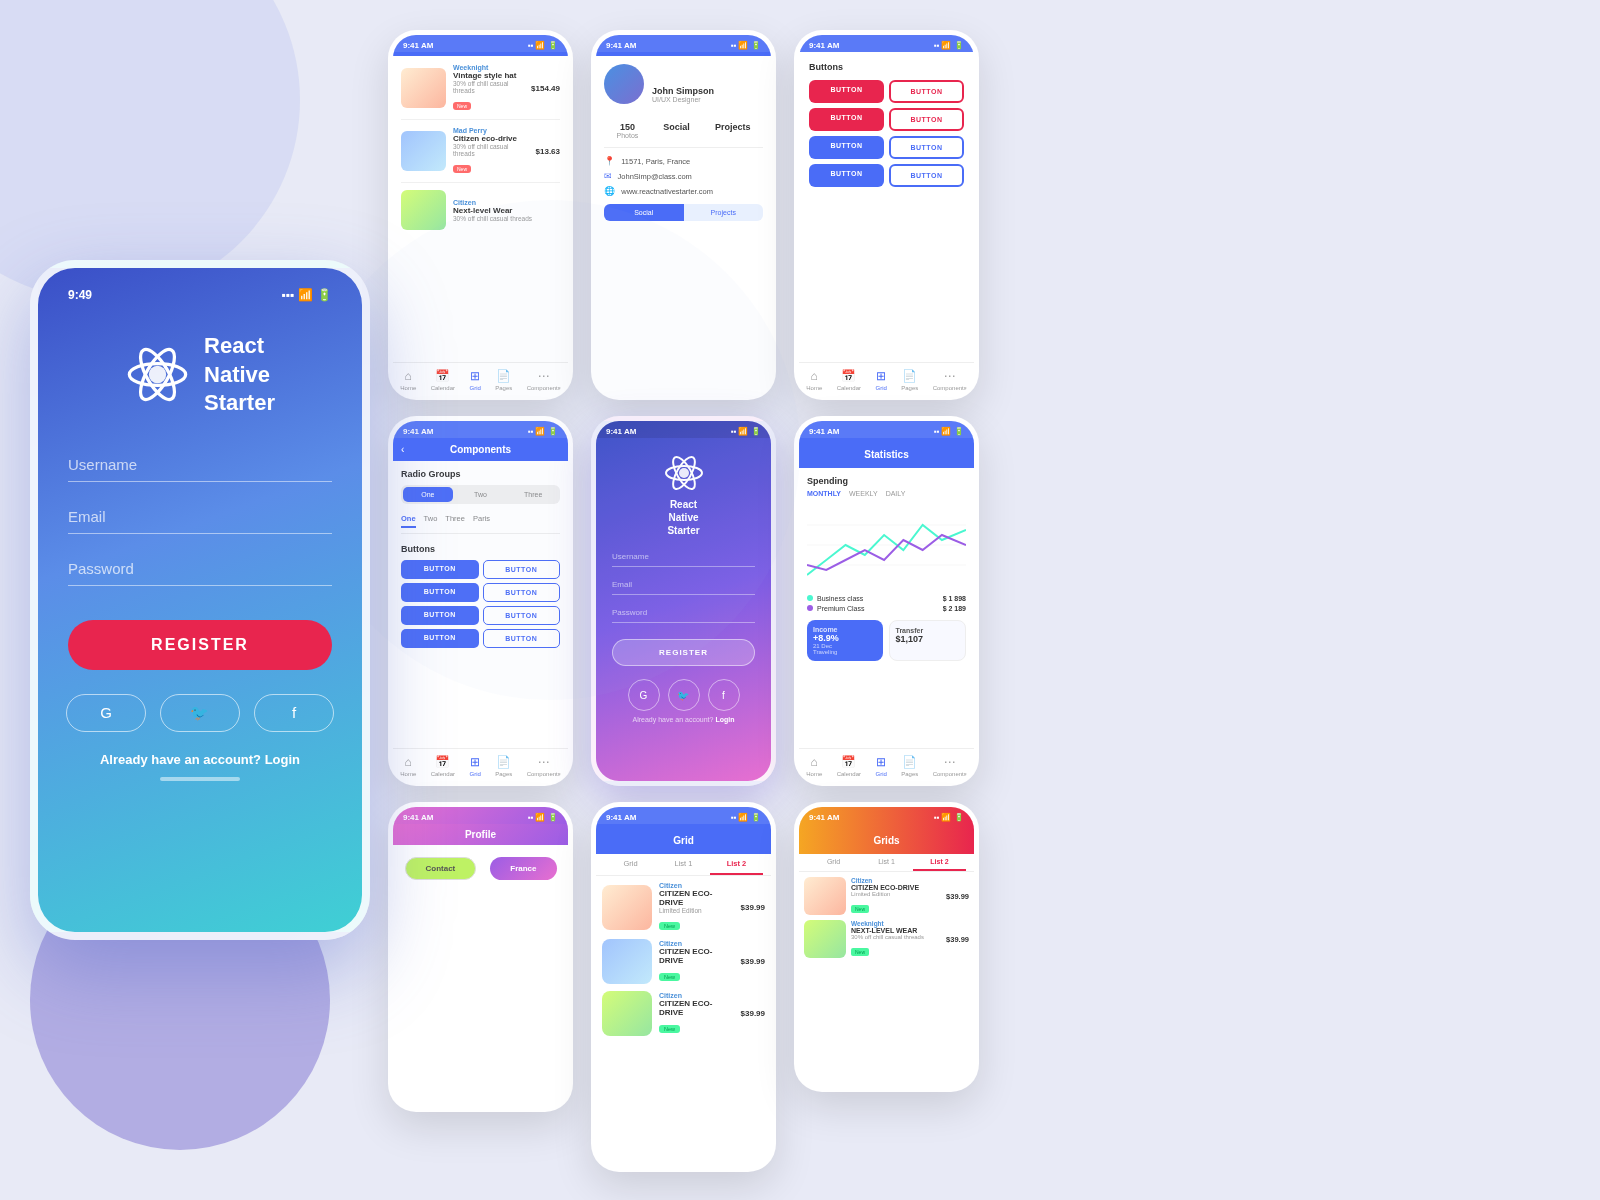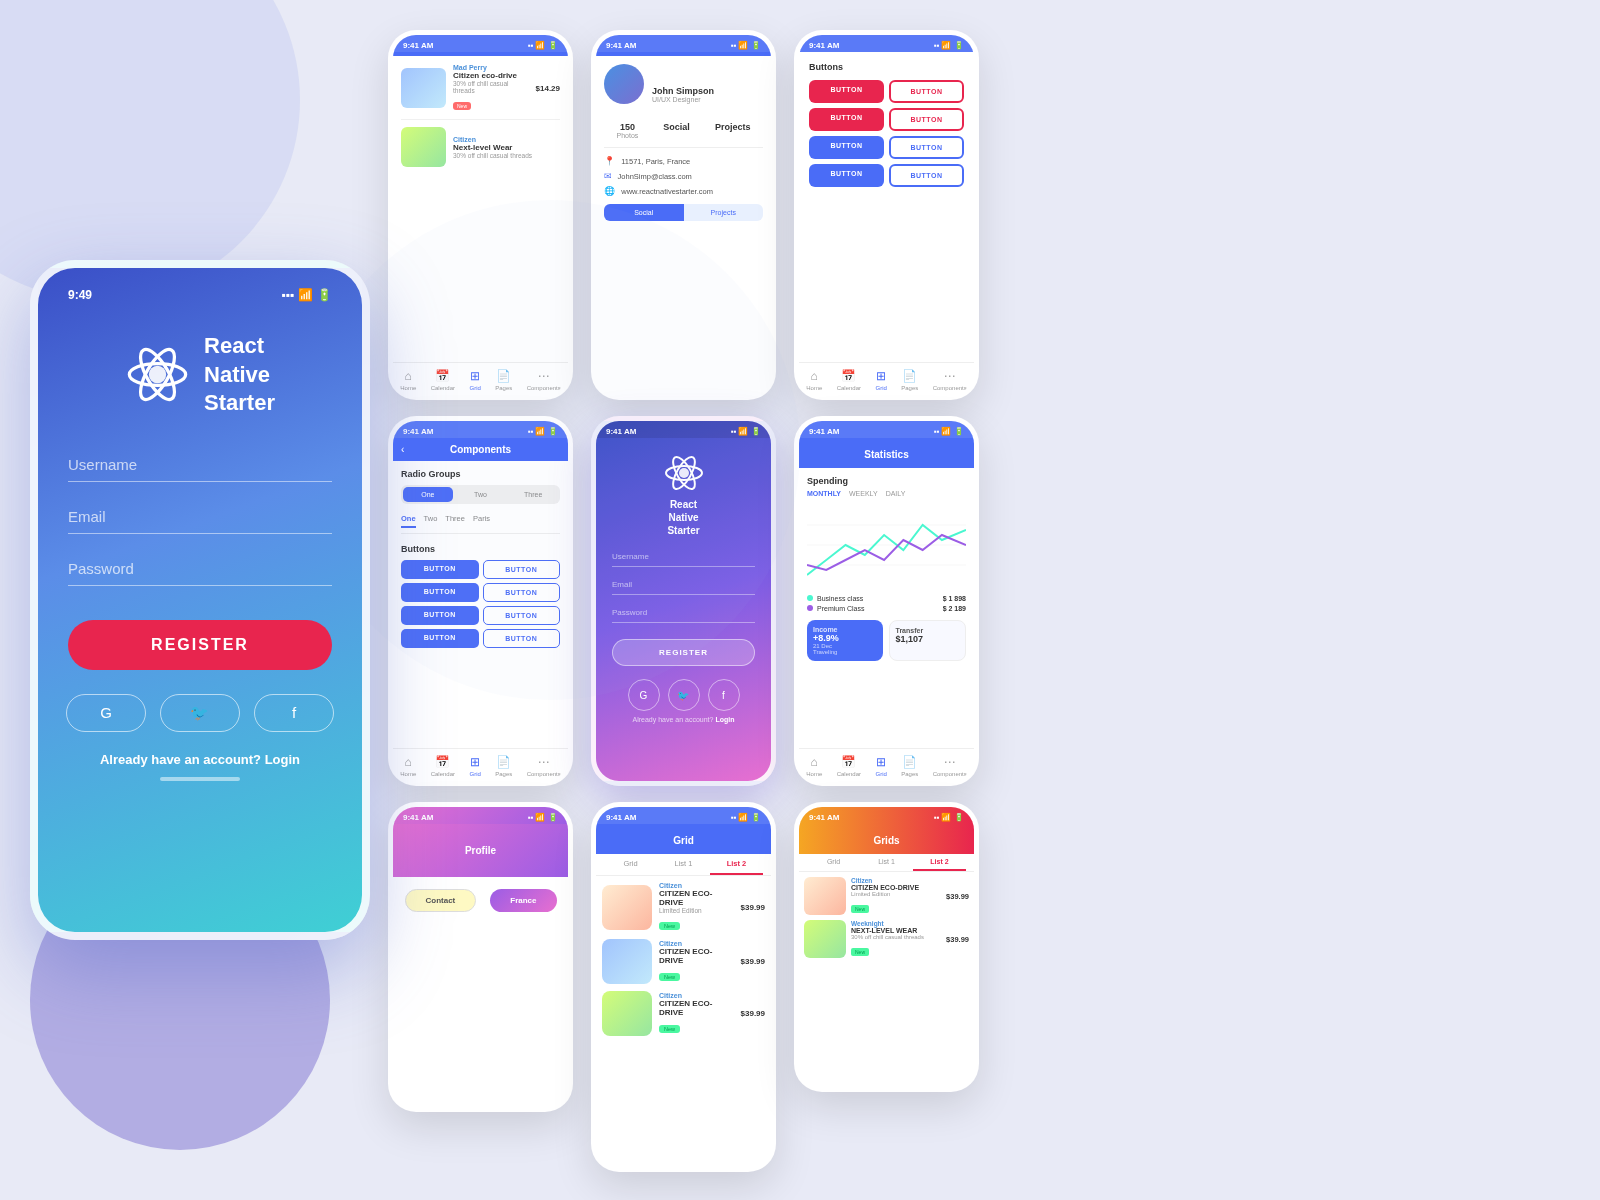--- a/index.html
+++ b/index.html
@@ -253,21 +253,21 @@
       padding: 12px;
     }
     .profile-btn {
       padding: 6px 20px;
       border-radius: 20px;
       font-size: 8px;
       font-weight: 700;
       cursor: pointer;
     }
     .profile-btn-contact {
-      background: #fef9c3;
+      background: #bef264;
       border: 1.5px solid #ddd;
       color: #555;
     }
     .profile-btn-follow {
       background: linear-gradient(135deg, #9b5de5, #e86fd0);
       border: none;
       color: white;
     }
 
     
@@ -718,30 +718,40 @@
 
     <div class="small-phone">
       <div class="tiny-status tiny-status-blue" style="background:#5a7af7;">
         <span style="color:white;font-size:8px;font-weight:700;">9:41 AM</span>
         <span style="color:white;font-size:8px;">▪▪ 📶 🔋</span>
       </div>
 
       <div style="height:4px;background:#4a6cf7;"></div>
       <div class="tiny-body">
 
+        <div class="shop-item">
+          <div class="shop-thumb img-placeholder-1" style="width:45px;height:40px;border-radius:6px;"></div>
+          <div class="shop-info">
+            <div class="shop-brand">Weeknight</div>
+            <div class="shop-title">Vintage style hat</div>
+            <div class="shop-sub">30% off chill casual threads</div>
+            <span class="shop-new-badge">New</span>
+          </div>
+          <div class="shop-price">$154.49</div>
+        </div>
 
         <div class="shop-item">
           <div class="shop-thumb img-placeholder-2" style="width:45px;height:40px;border-radius:6px;"></div>
           <div class="shop-info">
             <div class="shop-brand">Mad Perry</div>
             <div class="shop-title">Citizen eco-drive</div>
             <div class="shop-sub">30% off chill casual threads</div>
             <span class="shop-new-badge">New</span>
           </div>
-          <div class="shop-price">$14.29</div>
+          <div class="shop-price">$13.63</div>
         </div>
 
         <div class="shop-item" style="border-bottom:none;">
           <div class="shop-thumb img-placeholder-3" style="width:45px;height:40px;border-radius:6px;"></div>
           <div class="shop-info">
             <div class="shop-brand">Citizen</div>
             <div class="shop-title">Next-level Wear</div>
             <div class="shop-sub">30% off chill casual threads</div>
           </div>
         </div>
@@ -827,21 +837,21 @@
           </div>
       </div>
     </div>
 
     <div class="profile-phone" style="height:310px;">
       <div class="tiny-status tiny-status-gradient" style="background:linear-gradient(135deg,#e86fd0,#9b5de5);">
         <span style="color:white;font-size:8px;font-weight:700;">9:41 AM</span>
         <span style="color:white;font-size:8px;">▪▪ 📶 🔋</span>
       </div>
       <div style="background:linear-gradient(135deg,#e86fd0,#9b5de5);padding:5px 10px;display:flex;align-items:center;">
-        <span style="color:white;font-size:10px;font-weight:700;margin:16px auto;">Profile</span>
+        <span style="color:white;font-size:10px;font-weight:700;margin:0 auto;">Profile</span>
       </div>
       <div class="profile-btns">
         <button class="profile-btn profile-btn-contact">Contact</button>
         <button class="profile-btn profile-btn-follow">France</button>
       </div>
     </div>
 
   </div>
 
   <div class="col3">

